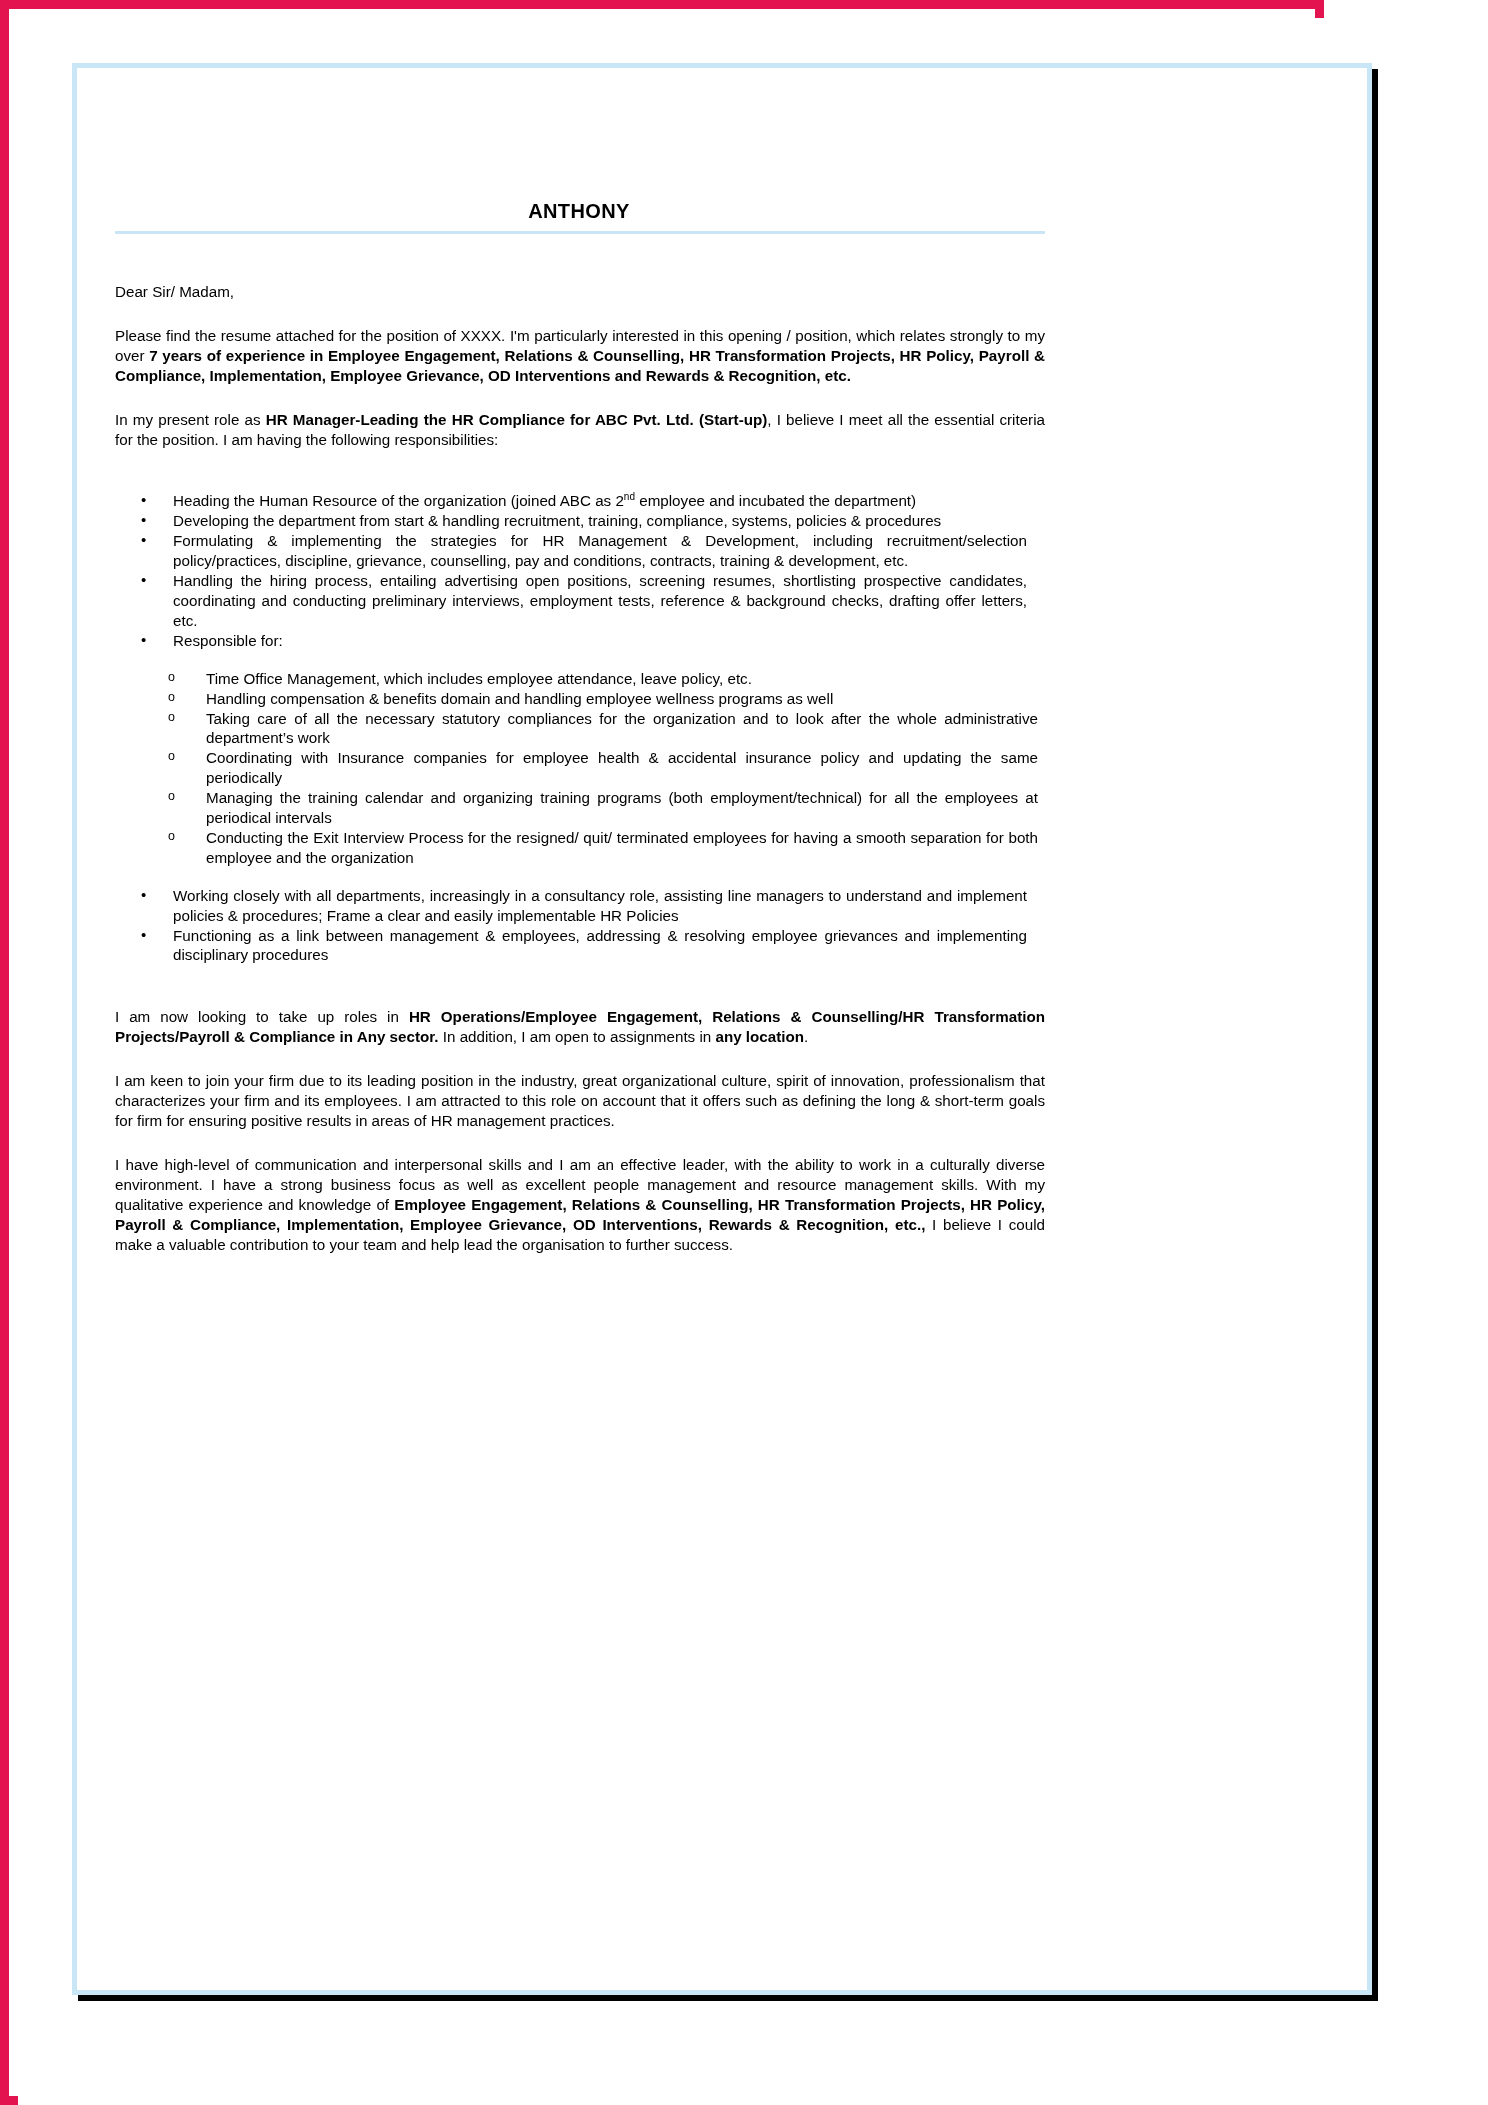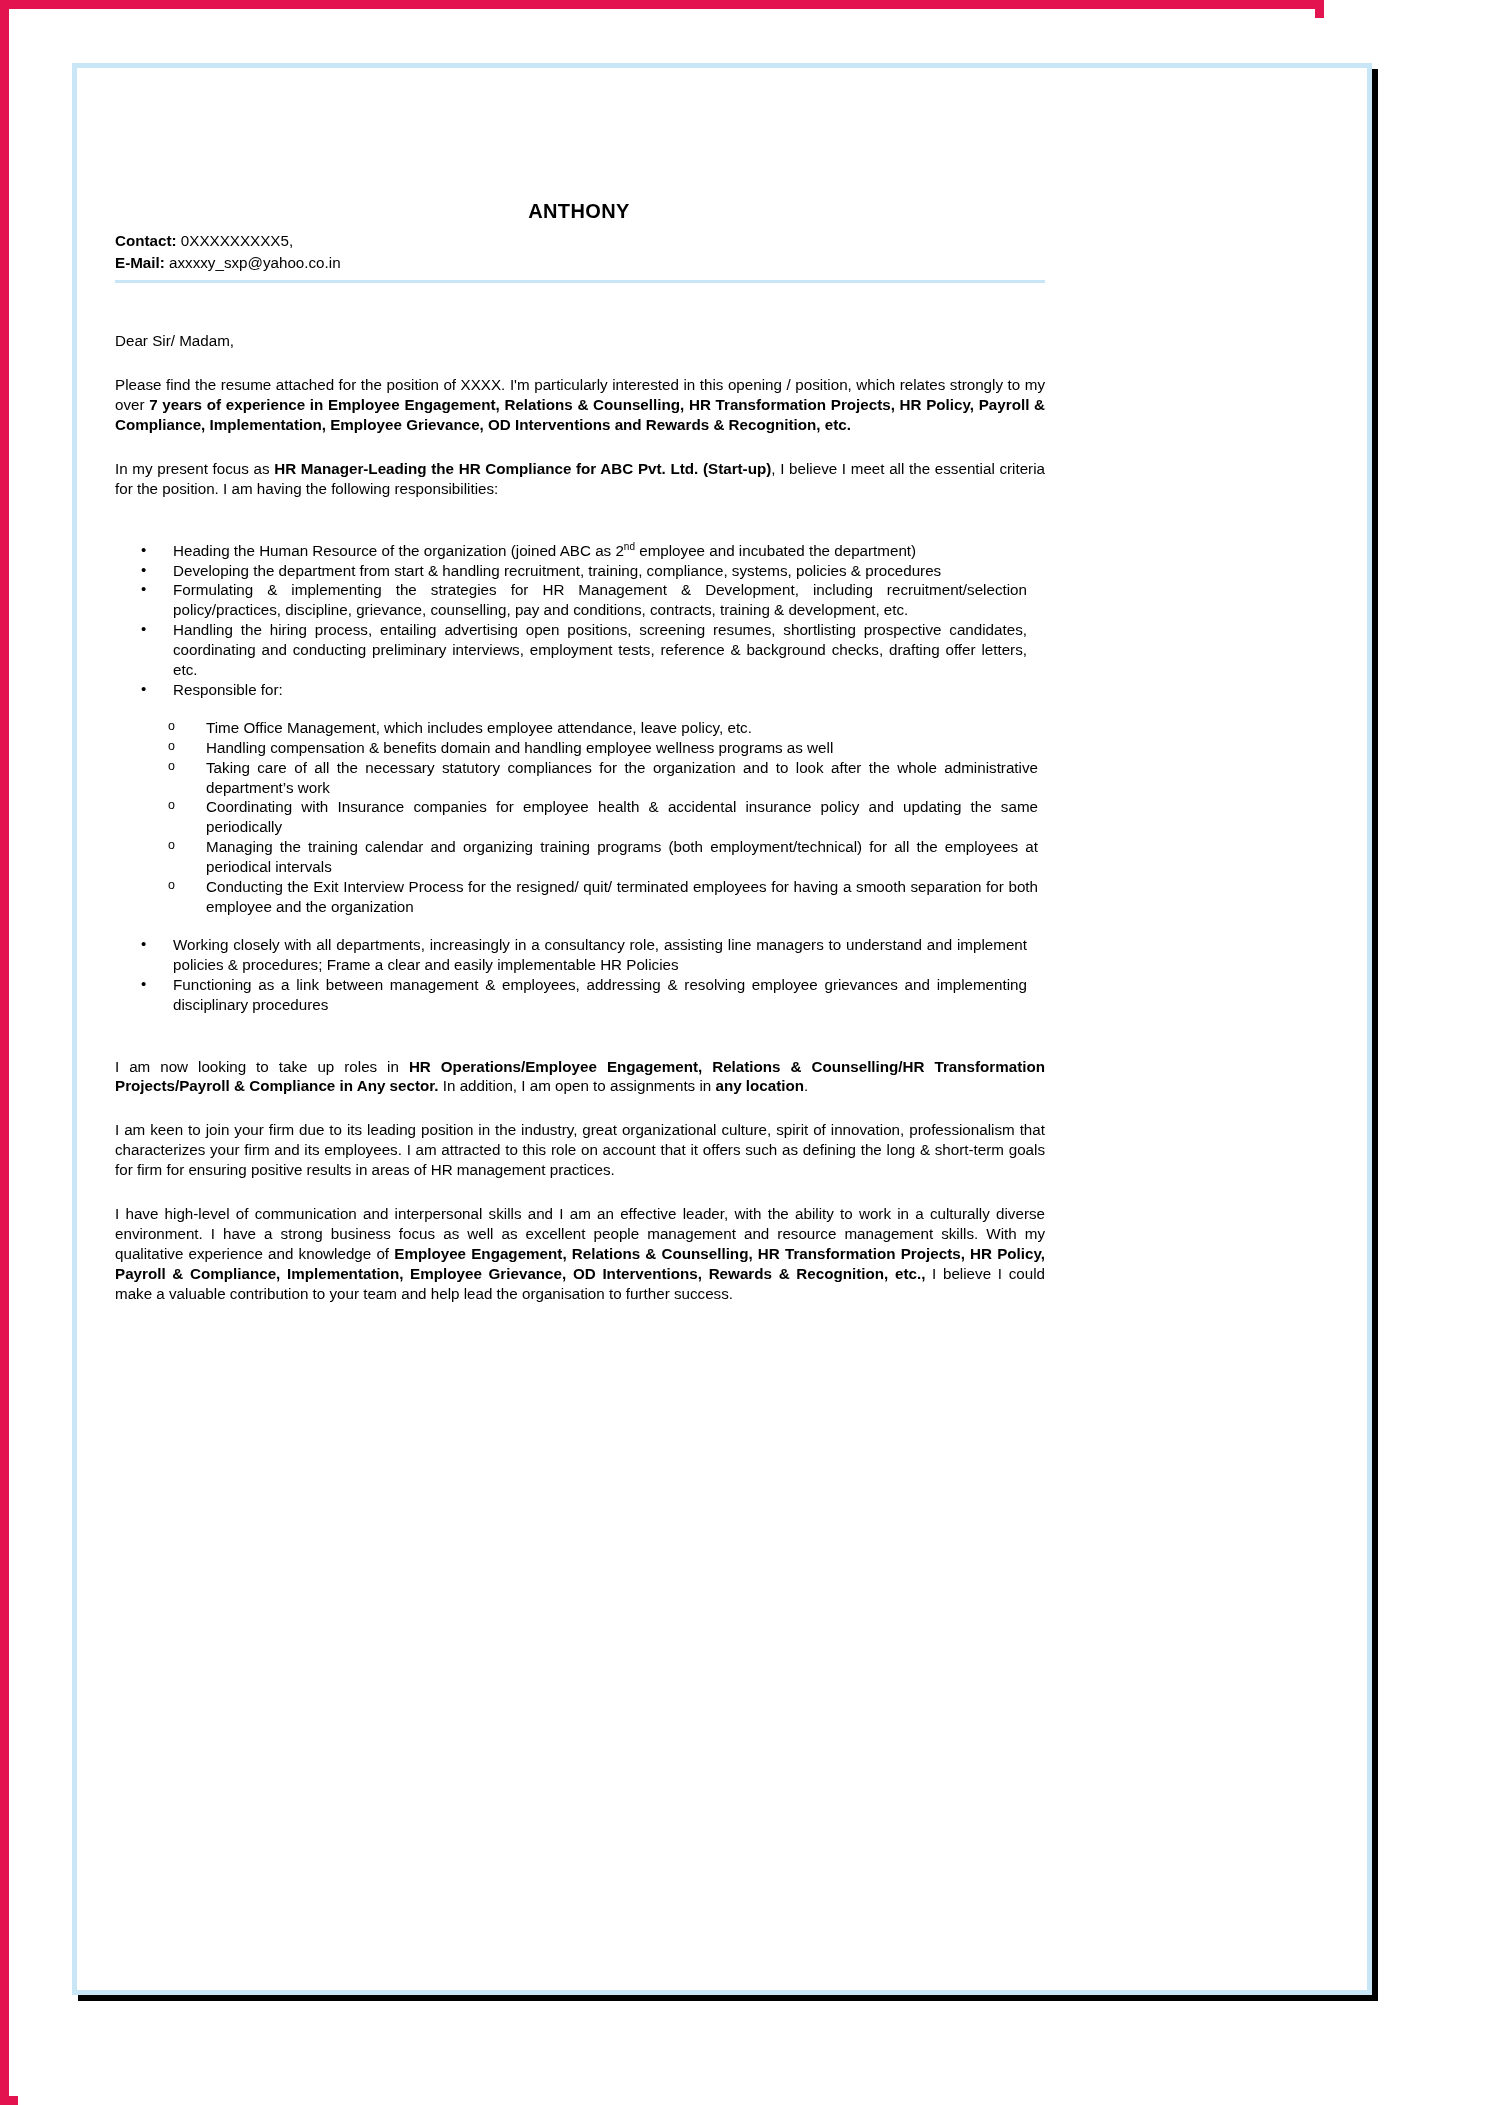--- a/index.html
+++ b/index.html
@@ -148,45 +148,37 @@
 <div id="outer-frame">
   <div id="paper-area">
 
     <div id="page">
       <div id="page-inner">
 
         <div class="letter">
 
           <div class="name-title">ANTHONY</div>
 
-          <div class="contact-block">
-            <div>
-              <span class="lbl">Contact:</span><span> 0XXXXXXXXX5,</span>
-            </div>
-            <div>
-              <span class="lbl">E-Mail:</span><span> axxxxy_sxp@yahoo.co.in</span>
-            </div>
-          </div>
 
           <div class="header-rule"></div>
 
           <div class="gap-md"></div>
 
 
           <div class="gap-md"></div>
 
           <div class="para left">Dear Sir/ Madam,</div>
 
           <div class="gap-md"></div>
 
           <div class="para"><span>Please find the resume attached for the position of XXXX. I'm particularly interested in this opening / position, which relates strongly to my over </span><b>7 years of experience in Employee Engagement, Relations &amp; Counselling, HR Transformation Projects, HR Policy, Payroll &amp; Compliance, Implementation, Employee Grievance, OD Interventions and Rewards &amp; Recognition, etc.</b></div>
 
           <div class="gap-md"></div>
 
-          <div class="para"><span>In my present focus as </span><b>HR Manager-Leading the HR Compliance for ABC Pvt. Ltd. (Start-up)</b><span>, I believe I meet all the essential criteria for the position. I am having the following responsibilities:</span></div>
+          <div class="para"><span>In my present role as </span><b>HR Manager-Leading the HR Compliance for ABC Pvt. Ltd. (Start-up)</b><span>, I believe I meet all the essential criteria for the position. I am having the following responsibilities:</span></div>
 
           <div class="gap-md"></div>
 
           <ul class="level1">
             <li><span>Heading the Human Resource of the organization (joined ABC as 2</span><sup>nd</sup><span> employee and incubated the department)</span></li>
             <li>Developing the department from start &amp; handling recruitment, training, compliance, systems, policies &amp; procedures</li>
             <li>Formulating &amp; implementing the strategies for HR Management &amp; Development, including recruitment/selection policy/practices, discipline, grievance, counselling, pay and conditions, contracts, training &amp; development, etc.</li>
             <li>Handling the hiring process, entailing advertising open positions, screening resumes, shortlisting prospective candidates, coordinating and conducting preliminary interviews, employment tests, reference &amp; background checks, drafting offer letters, etc.</li>
             <li>Responsible for:</li>
           </ul>

